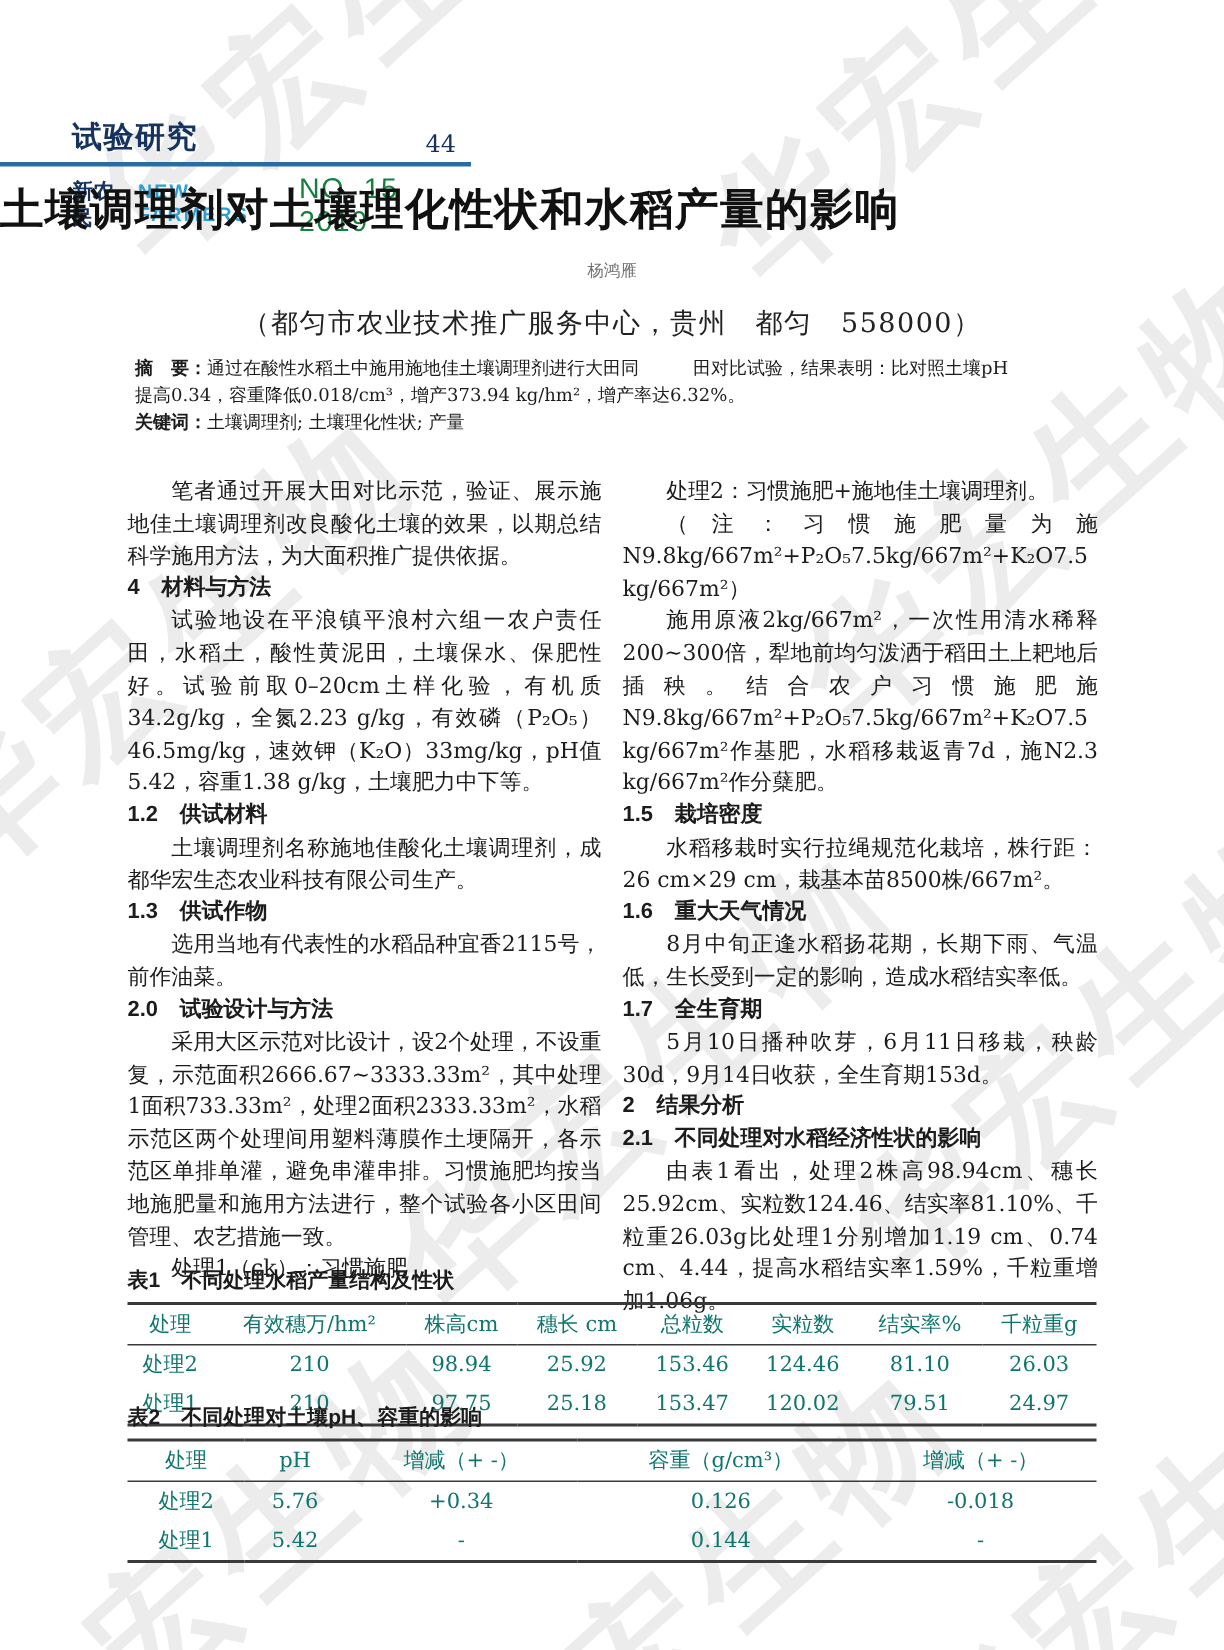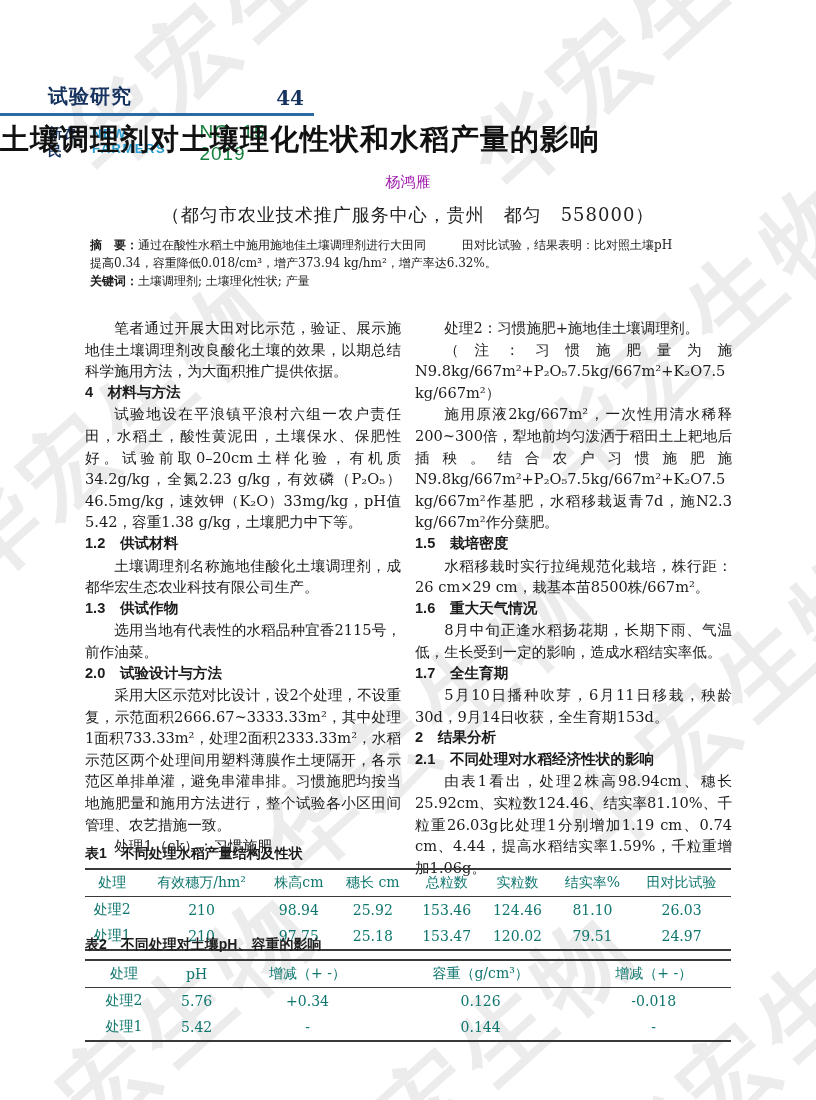--- a/index.html
+++ b/index.html
@@ -13,30 +13,30 @@
   .wm {
     position:absolute; z-index:0; font-weight:bold; white-space:nowrap;
     font-family:"Liberation Sans","DejaVu Sans",sans-serif;
     letter-spacing:10px; pointer-events:none; user-select:none;
   }
   .content { position:relative; z-index:1; }
   
   .jheader { position:absolute; top:44px; left:0; width:314px; }
   .hrow1 { display:flex; justify-content:space-between; align-items:flex-end; padding:0 10px 0 48px; }
   .journal-section { font-family:"Liberation Sans","DejaVu Sans",sans-serif; font-weight:bold; font-size:20px; color:#16335f; letter-spacing:1px; }
-  .page-num { font-size:20px; color:#16335f; font-weight:bold;margin-top:42px; }
+  .page-num { font-size:16px; color:#16335f; font-weight:normal;margin-top:42px; }
   .hrule { margin-top:3px; border-top:3px solid #2a6ba3; }
   .hrow2 { display:flex; align-items:baseline; gap:7px; padding:5px 10px 0 48px; font-family:"Liberation Sans","DejaVu Sans",sans-serif; }
   .jname-cn { font-weight:bold; font-size:14px; color:#16335f; }
   .jname-en { font-weight:bold; font-size:13px; color:#2b9fd3; letter-spacing:1.5px; }
   .issue { margin-left:auto; font-size:19px; color:#15803d; letter-spacing:1px; }
   
   .paper-title { position:absolute; top:120px; left:0; width:100%; 
     font-family:"Liberation Sans","DejaVu Sans",sans-serif; font-weight:bold; font-size:29px; color:#111; letter-spacing:1px; }
-  .author { position:absolute; top:173px; left:0; width:100%; text-align:center; font-size:15px; color:#a21caf; }
+  .author { position:absolute; top:173px; left:0; width:100%; text-align:center; font-size:11px; color:#737373; }
   .affiliation { position:absolute; top:203px; left:0; width:100%; text-align:center; font-size:18px; color:#222; letter-spacing:1px; }
   
   .abstract { position:absolute; top:236px; left:90px; width:642px; font-size:12px; line-height:18px; text-align:justify; }
   .abstract .lbl { font-weight:bold; }
   
   .col { position:absolute; top:317px; font-size:14.6px; line-height:21.6px; text-align:justify; }
   .col-left  { left:85px;  width:316px; }
   .col-right { left:415px; width:317px; }
   .col p { margin:0; text-indent:2em; }
   .col .hd { margin:0; font-weight:bold; font-family:"Liberation Sans","DejaVu Sans",sans-serif; }
@@ -126,21 +126,21 @@
       <table class="paper-table">
           <thead>
             <tr>
               <th>处理</th>
               <th>有效穗万/hm²</th>
               <th>株高cm</th>
               <th>穗长 cm</th>
               <th>总粒数</th>
               <th>实粒数</th>
               <th>结实率%</th>
-              <th>田对比试验</th>
+              <th>千粒重g</th>
             </tr>
           </thead>
           <tbody>
             <tr>
               <td>处理2</td>
               <td>210</td>
               <td>98.94</td>
               <td>25.92</td>
               <td>153.46</td>
               <td>124.46</td>

